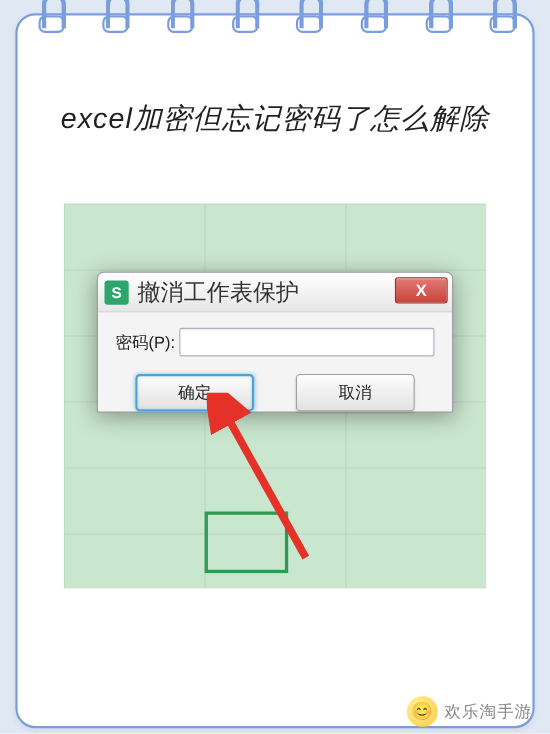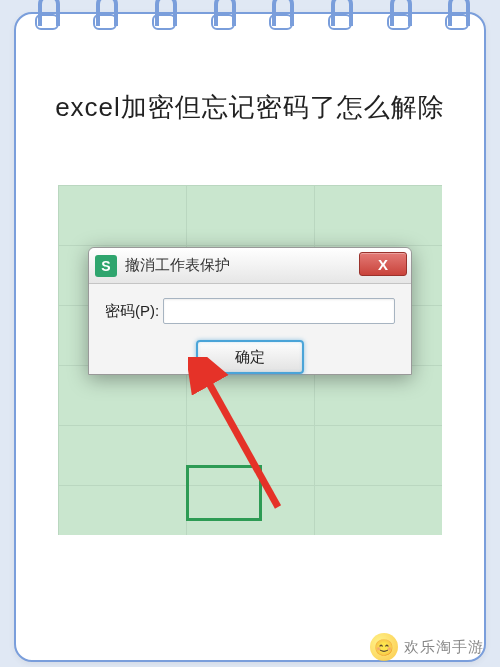--- a/index.html
+++ b/index.html
@@ -58,20 +58,21 @@
       border-radius: 10px 10px 0 0;
       background: transparent;
     }
     .title {
       margin-top: 76px;
       text-align: center;
       font-size: 26px;
       font-weight: 500;
       color: #222;
       letter-spacing: 1px;
+      font-style: italic;
     }
     .content-img {
       margin: 60px auto 0;
       width: 384px;
       height: 350px;
       background: #c9e6ce;
       position: relative;
       overflow: hidden;
     }
     .grid-lines {
@@ -110,21 +111,21 @@
       border-radius: 3px;
       display: flex;
       align-items: center;
       justify-content: center;
       color: #fff;
       font-weight: bold;
       font-size: 14px;
       margin-right: 8px;
     }
     .dlg-title-text {
-      font-size: 15px;
+      font-size: 21px;
       color: #333;
     }
     .dlg-close {
       position: absolute;
       right: 4px;
       top: 4px;
       width: 48px;
       height: 24px;
       background: linear-gradient(#e37a76, #c9433b);
       border: 1px solid #9a322c;
@@ -246,20 +247,23 @@
       </div>
       <div class="dlg-body">
         <div class="pw-row">
           <span class="pw-label">密码(P):</span>
           <div class="pw-input"></div>
         </div>
         <div class="btn-row">
           <div class="btn primary">
             <span>确定</span>
           </div>
+          <div class="btn">
+            <span>取消</span>
+          </div>
         </div>
       </div>
     </div>
 
     <svg class="arrow" viewBox="0 0 120 160">
       <defs>
         <marker id="ah" markerWidth="10" markerHeight="10" refX="3" refY="3" orient="auto">
           <path d="M0,0 L0,6 L8,3 z" fill="#e53228"></path>
         </marker>
       </defs>

